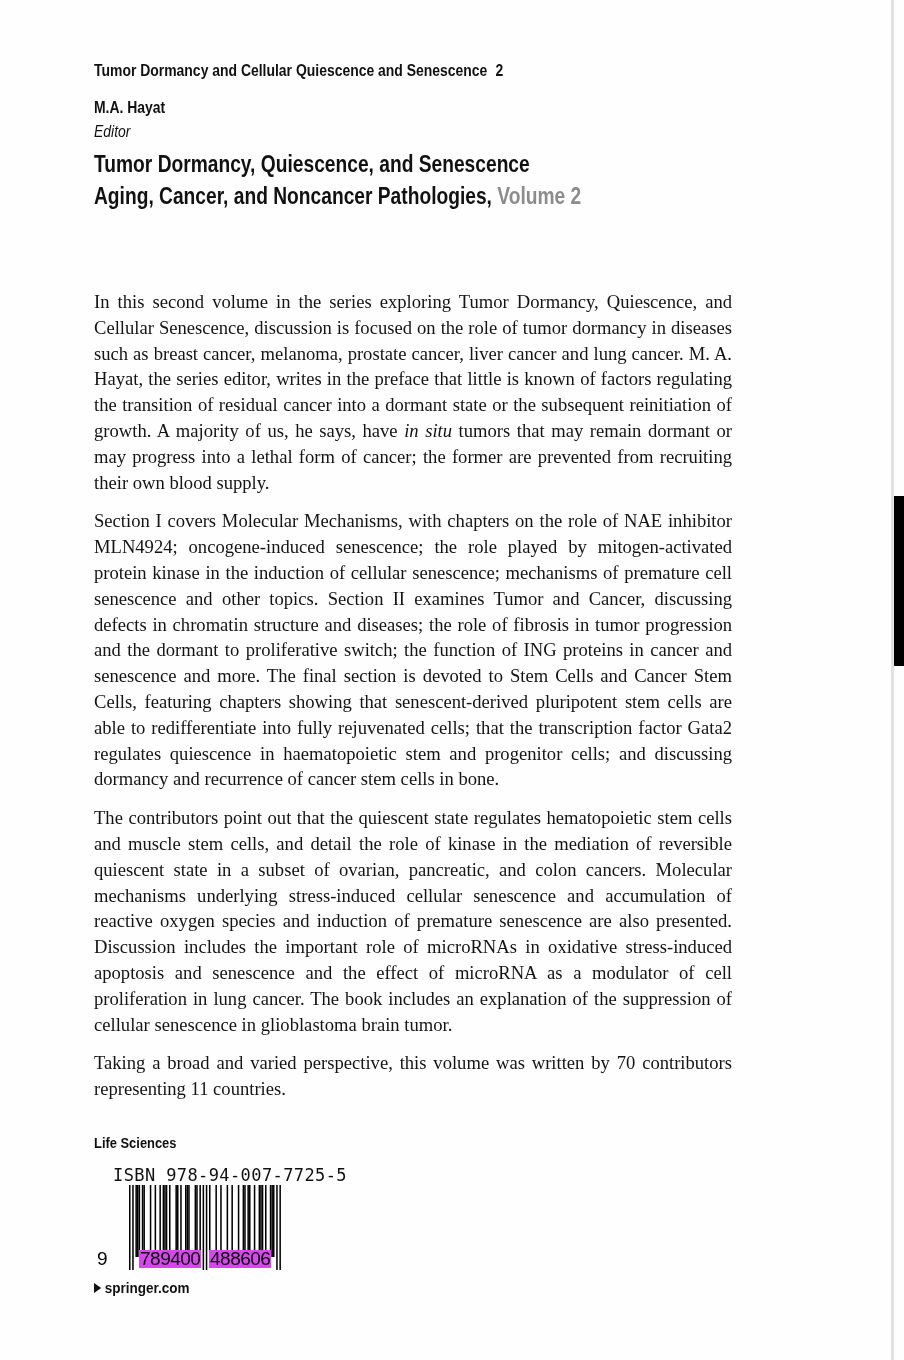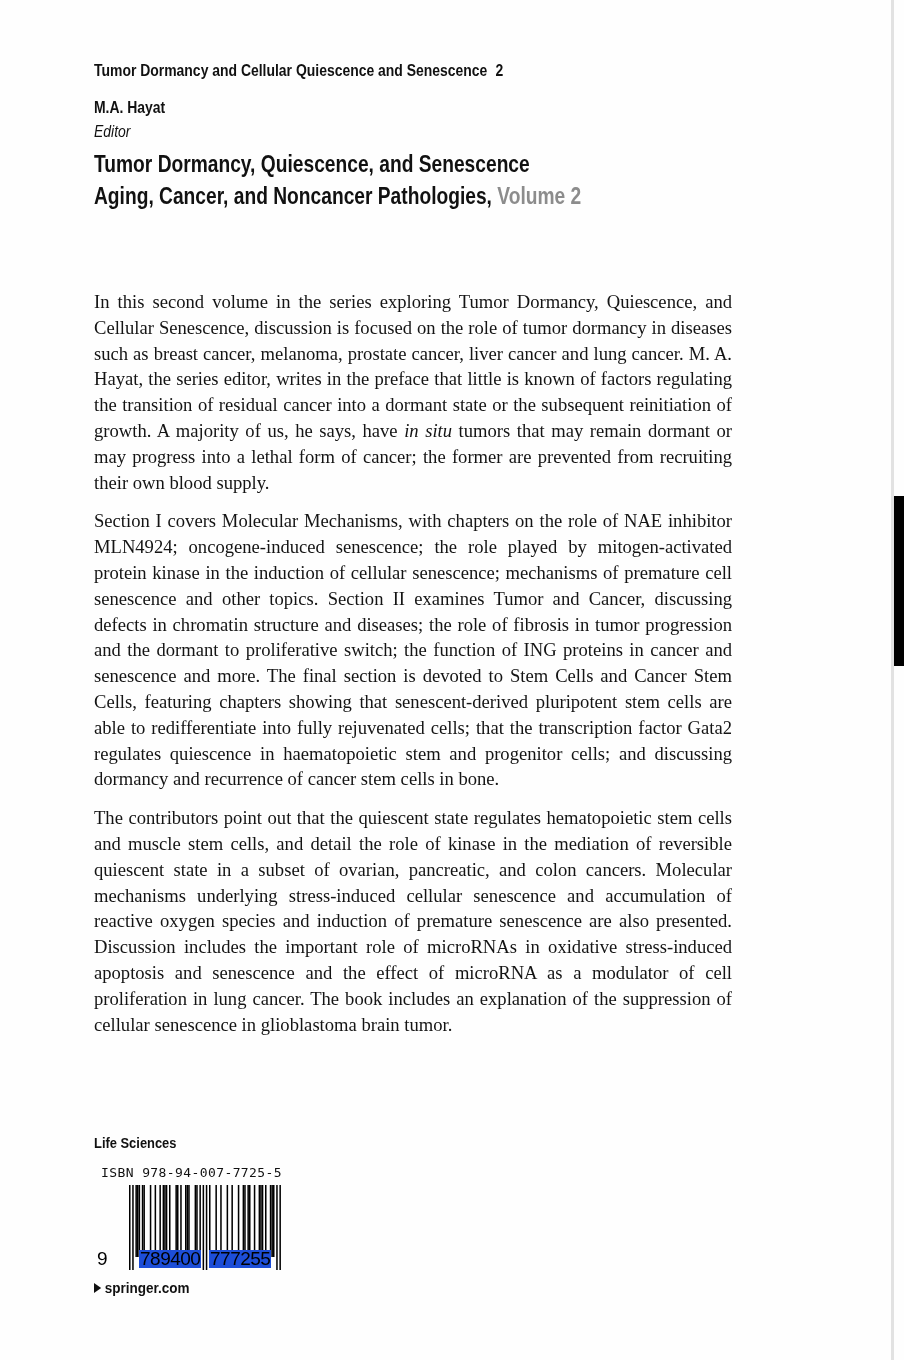--- a/index.html
+++ b/index.html
@@ -85,41 +85,41 @@
   .blurb em { font-style: italic; }
 
   .category {
     top: 1134px;
     font-size: 15px;
     font-weight: bold;
     transform: scaleX(0.86);
   }
   .isbn-text {
     position: absolute;
-    left: 101px;
+    left: 113px;
     top: 1165px;
     font-family: "DejaVu Sans Mono", monospace;
-    font-size: 13px;
+    font-size: 17px;
     letter-spacing: 0.4px;
     color: #111;
     white-space: nowrap;
   }
   .barcode {
     position: absolute;
     left: 129px;
     top: 1185px;
     width: 152px;
     height: 85px;
   }
   .barcode-digits {
     position: absolute;
     font-family: "Liberation Sans", sans-serif;
     font-size: 19px;
     color: #000;
-    background: #1d4ed8;
+    background: #d946ef;
     line-height: 18px;
     white-space: nowrap;
     letter-spacing: -0.5px;
   }
   .d-first { left: 97px; top: 1250px; background: transparent; }
   .d-left { left: 139px; top: 1250px; padding: 0 1px; }
   .d-right { left: 209px; top: 1250px; padding: 0 1px; }
   .publisher {
     position: absolute;
     left: 94px;
@@ -155,20 +155,21 @@
 
 <div class="sans-cond book-title">
   <div>Tumor Dormancy, Quiescence, and Senescence</div>
   <div><span>Aging, Cancer, and Noncancer Pathologies,</span> <span class="vol">Volume 2</span></div>
 </div>
 
 <div class="blurb">
   <p><span>In this second volume in the series exploring Tumor Dormancy, Quiescence, and Cellular Senescence, discussion is focused on the role of tumor dormancy in diseases such as breast cancer, melanoma, prostate cancer, liver cancer and lung cancer. M. A. Hayat, the series editor, writes in the preface that little is known of factors regulating the transition of residual cancer into a dormant state or the subsequent reinitiation of growth. A majority of us, he says, have </span><em>in situ</em><span> tumors that may remain dormant or may progress into a lethal form of cancer; the former are prevented from recruiting their own blood supply.</span></p>
   <p>Section I covers Molecular Mechanisms, with chapters on the role of NAE inhibitor MLN4924; oncogene-induced senescence; the role played by mitogen-activated protein kinase in the induction of cellular senescence; mechanisms of premature cell senescence and other topics. Section II examines Tumor and Cancer, discussing defects in chromatin structure and diseases; the role of fibrosis in tumor progression and the dormant to proliferative switch; the function of ING proteins in cancer and senescence and more. The final section is devoted to Stem Cells and Cancer Stem Cells, featuring chapters showing that senescent-derived pluripotent stem cells are able to redifferentiate into fully rejuvenated cells; that the transcription factor Gata2 regulates quiescence in haematopoietic stem and progenitor cells; and discussing dormancy and recurrence of cancer stem cells in bone.</p>
   <p>The contributors point out that the quiescent state regulates hematopoietic stem cells and muscle stem cells, and detail the role of kinase in the mediation of reversible quiescent state in a subset of ovarian, pancreatic, and colon cancers. Molecular mechanisms underlying stress-induced cellular senescence and accumulation of reactive oxygen species and induction of premature senescence are also presented. Discussion includes the important role of microRNAs in oxidative stress-induced apoptosis and senescence and the effect of microRNA as a modulator of cell proliferation in lung cancer. The book includes an explanation of the suppression of cellular senescence in glioblastoma brain tumor.</p>
+  <p>Taking a broad and varied perspective, this volume was written by 70 contributors representing 11 countries.</p>
 </div>
 
 <div class="sans-cond category">Life Sciences</div>
 
 <div class="isbn-text">ISBN 978-94-007-7725-5</div>
 
 <svg class="barcode" viewBox="0 0 152 85" preserveAspectRatio="none">
   <g id="bars" fill="#000">
       <rect x="0.00" y="0" width="1.52" height="85"></rect>
       <rect x="3.20" y="0" width="1.52" height="85"></rect>
@@ -212,15 +213,15 @@
       <rect x="136.00" y="0" width="1.52" height="72"></rect>
       <rect x="140.80" y="0" width="1.52" height="72"></rect>
       <rect x="142.40" y="0" width="1.52" height="72"></rect>
       <rect x="144.00" y="0" width="1.52" height="72"></rect>
       <rect x="147.20" y="0" width="1.52" height="85"></rect>
       <rect x="150.40" y="0" width="1.52" height="85"></rect>
     </g>
 </svg>
 <div class="barcode-digits d-first">9</div>
 <div class="barcode-digits d-left">789400</div>
-<div class="barcode-digits d-right">777255</div>
+<div class="barcode-digits d-right">488606</div>
 
 <div class="publisher"><span class="arrow"></span><span>springer.com</span></div>
 
 </body></html>

